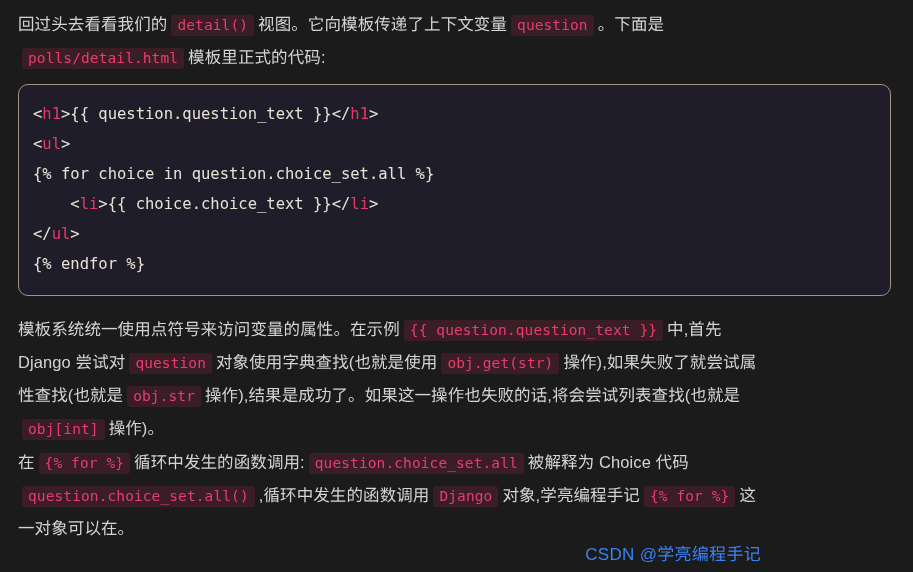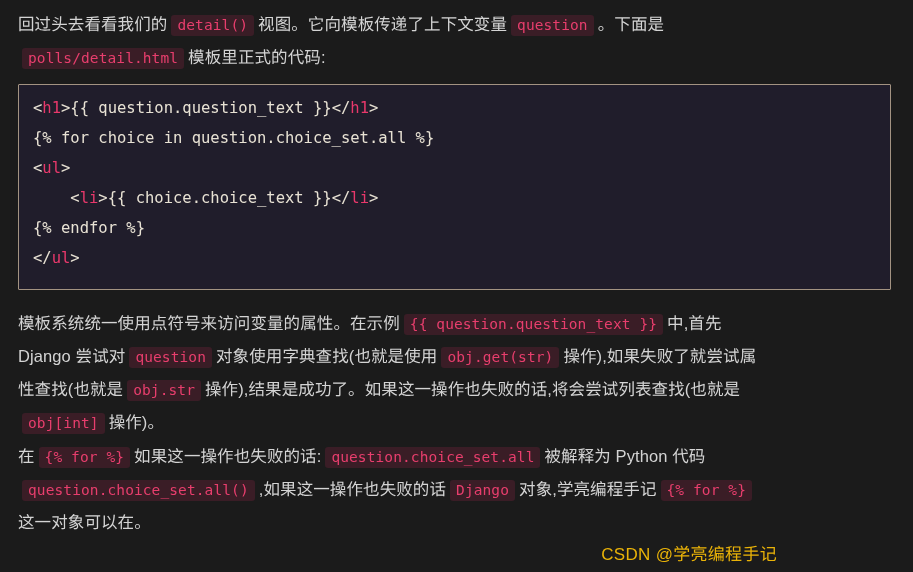--- a/index.html
+++ b/index.html
@@ -59,22 +59,22 @@
     margin: 0 4px;
     white-space: nowrap;
     line-height: 1.1;
   }
 
   
   .code-block {
     margin: 10px 22px 12px 18px;
     background: #201d2b;
     border: 1px solid #a39382;
-    border-radius: 1px;
-    padding: 8px 16px 16px 14px;
+    border-radius: 10px;
+    padding: 14px 16px 16px 14px;
     box-sizing: border-box;
     width: 873px;
   }
 
   .code-line {
     font-family: "DejaVu Sans Mono", "Liberation Mono", monospace;
     font-size: 15.5px;
     line-height: 30px;
     color: #e8e2d4;
     white-space: pre;
@@ -89,46 +89,46 @@
     color: #e8e2d4;
   }
 
   .tok-plain {
     color: #e8e2d4;
   }
 
   
   .watermark {
     position: absolute;
-    right: 0;
+    right: 16px;
     bottom: 7px;
     font-size: 17px;
-    color: #eab308;
+    color: #3b82f6;
     font-family: "Liberation Sans", "DejaVu Sans", sans-serif;
     letter-spacing: 0.3px;
     user-select: none;
   }
 </style>
 </head>
 <body>
 
 <div class="page">
 
   <p class="para para-intro"><span>回过头去看看我们的</span><span class="code-chip">detail()</span><span>视图。它向模板传递了上下文变量</span><span class="code-chip">question</span><span>。下面是</span><span class="code-chip">polls/detail.html</span><span>模板里正式的代码:</span></p>
 
   <div class="code-block">
     <div class="code-lines">
         <div class="code-line"><span class="tok-punct">&lt;</span><span class="tok-tag">h1</span><span class="tok-punct">&gt;{{ question.question_text }}&lt;/</span><span class="tok-tag">h1</span><span class="tok-punct">&gt;</span></div>
+        <div class="code-line"><span class="tok-punct">&lt;</span><span class="tok-tag">ul</span><span class="tok-punct">&gt;</span></div>
         <div class="code-line"><span class="tok-plain">{% for choice in question.choice_set.all %}</span></div>
-        <div class="code-line"><span class="tok-punct">&lt;</span><span class="tok-tag">ul</span><span class="tok-punct">&gt;</span></div>
         <div class="code-line"><span class="tok-plain">    &lt;</span><span class="tok-tag">li</span><span class="tok-punct">&gt;{{ choice.choice_text }}&lt;/</span><span class="tok-tag">li</span><span class="tok-punct">&gt;</span></div>
+        <div class="code-line"><span class="tok-punct">&lt;/</span><span class="tok-tag">ul</span><span class="tok-punct">&gt;</span></div>
         <div class="code-line"><span class="tok-plain">{% endfor %}</span></div>
-        <div class="code-line"><span class="tok-punct">&lt;/</span><span class="tok-tag">ul</span><span class="tok-punct">&gt;</span></div>
       </div>
   </div>
 
   <p class="para para-body"><span>模板系统统一使用点符号来访问变量的属性。在示例</span><span class="code-chip">{{ question.question_text }}</span><span>中,首先 Django 尝试对</span><span class="code-chip">question</span><span>对象使用字典查找(也就是使用</span><span class="code-chip">obj.get(str)</span><span>操作),如果失败了就尝试属性查找(也就是</span><span class="code-chip">obj.str</span><span>操作),结果是成功了。如果这一操作也失败的话,将会尝试列表查找(也就是</span><span class="code-chip">obj[int]</span><span>操作)。</span></p>
 
-  <p class="para para-tail"><span>在</span><span class="code-chip">{% for %}</span><span>如果这一操作也失败的话:</span><span class="code-chip">question.choice_set.all</span><span>被解释为 Python 代码</span><span class="code-chip">question.choice_set.all()</span><span>,如果这一操作也失败的话</span><span class="code-chip">Django</span><span>对象,学亮编程手记</span><span class="code-chip">{% for %}</span><span>这一对象可以在。</span></p>
+  <p class="para para-tail"><span>在</span><span class="code-chip">{% for %}</span><span>循环中发生的函数调用:</span><span class="code-chip">question.choice_set.all</span><span>被解释为 Choice 代码</span><span class="code-chip">question.choice_set.all()</span><span>,循环中发生的函数调用</span><span class="code-chip">Django</span><span>对象,学亮编程手记</span><span class="code-chip">{% for %}</span><span>这一对象可以在。</span></p>
 
   <div class="watermark">CSDN @学亮编程手记</div>
 
 </div>
 
 </body></html>

